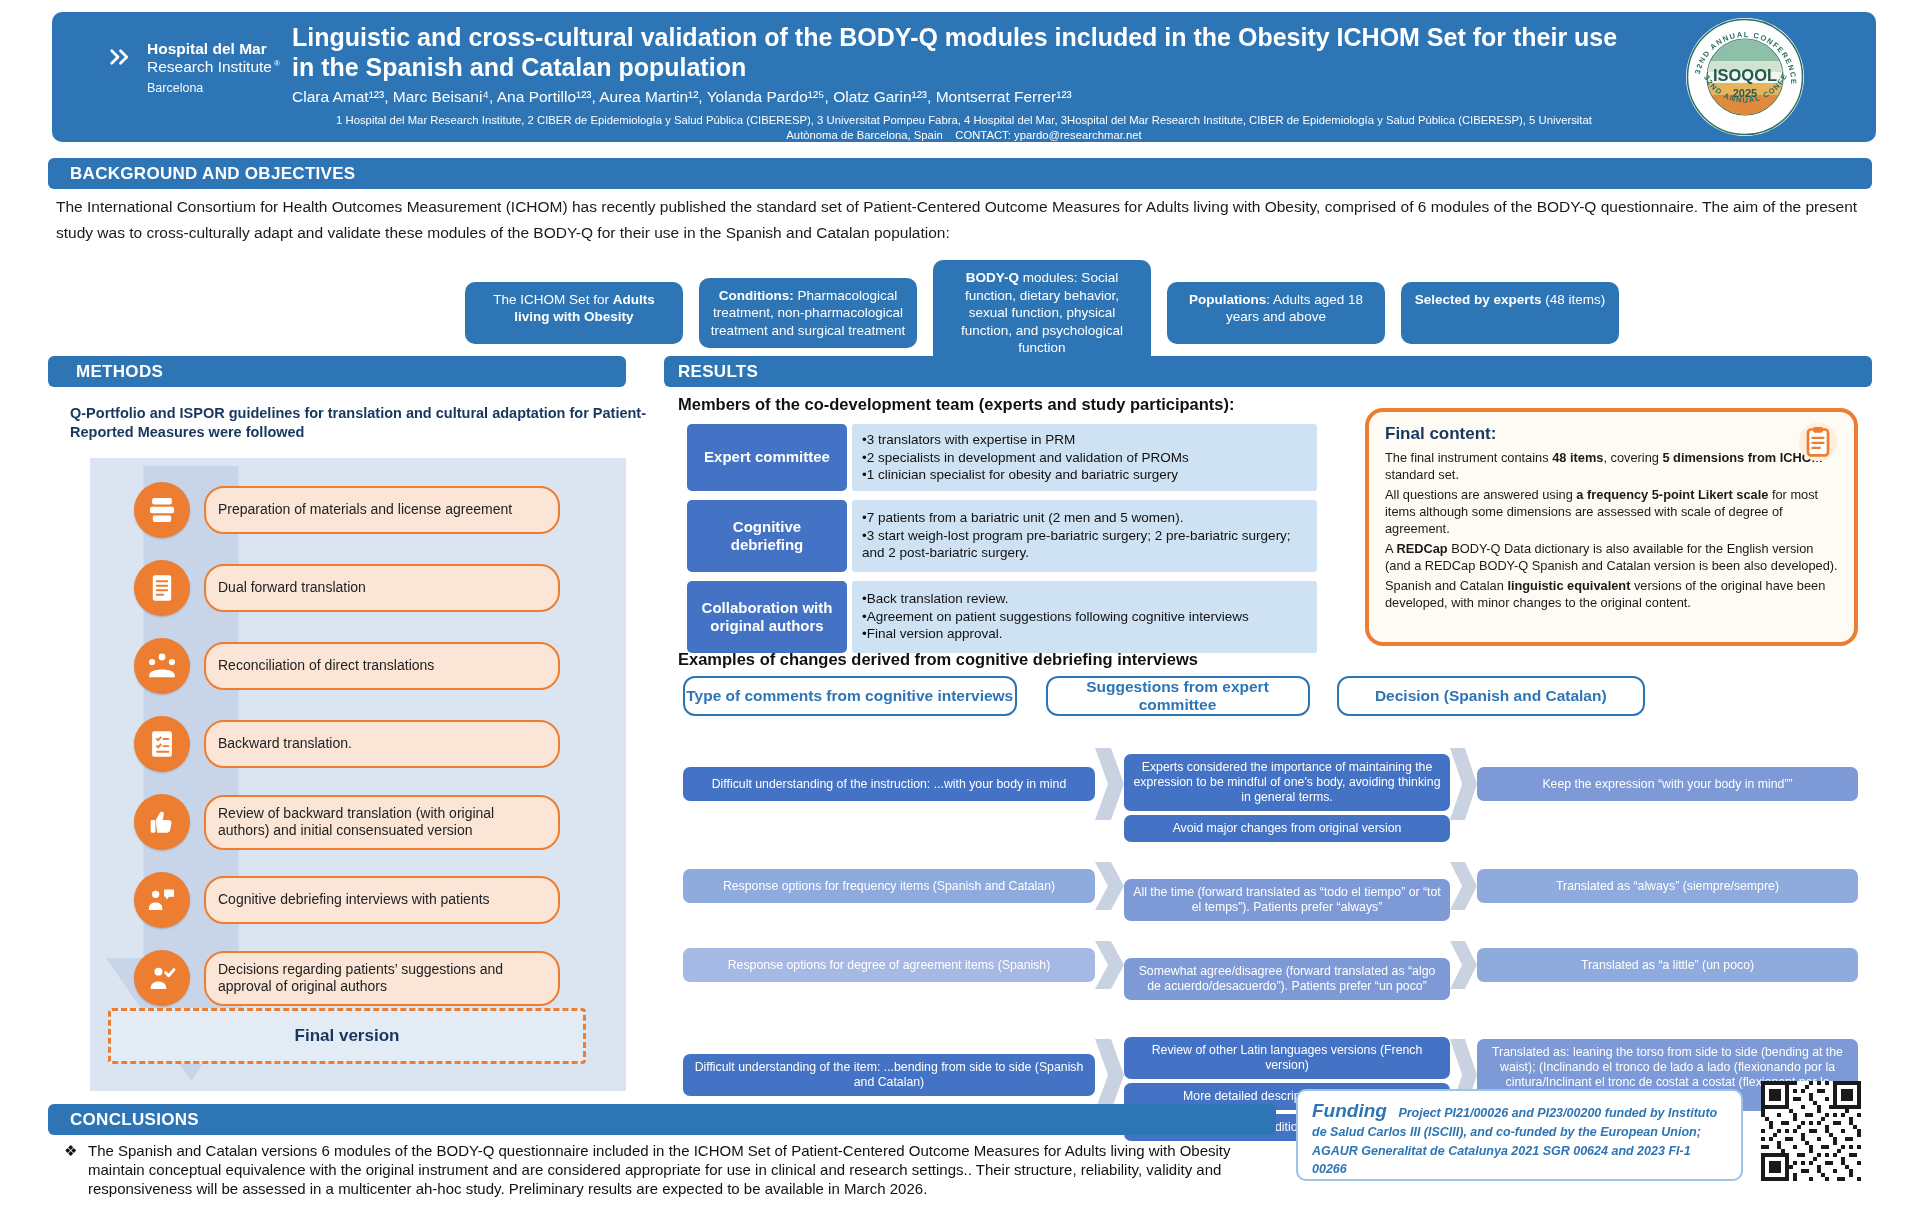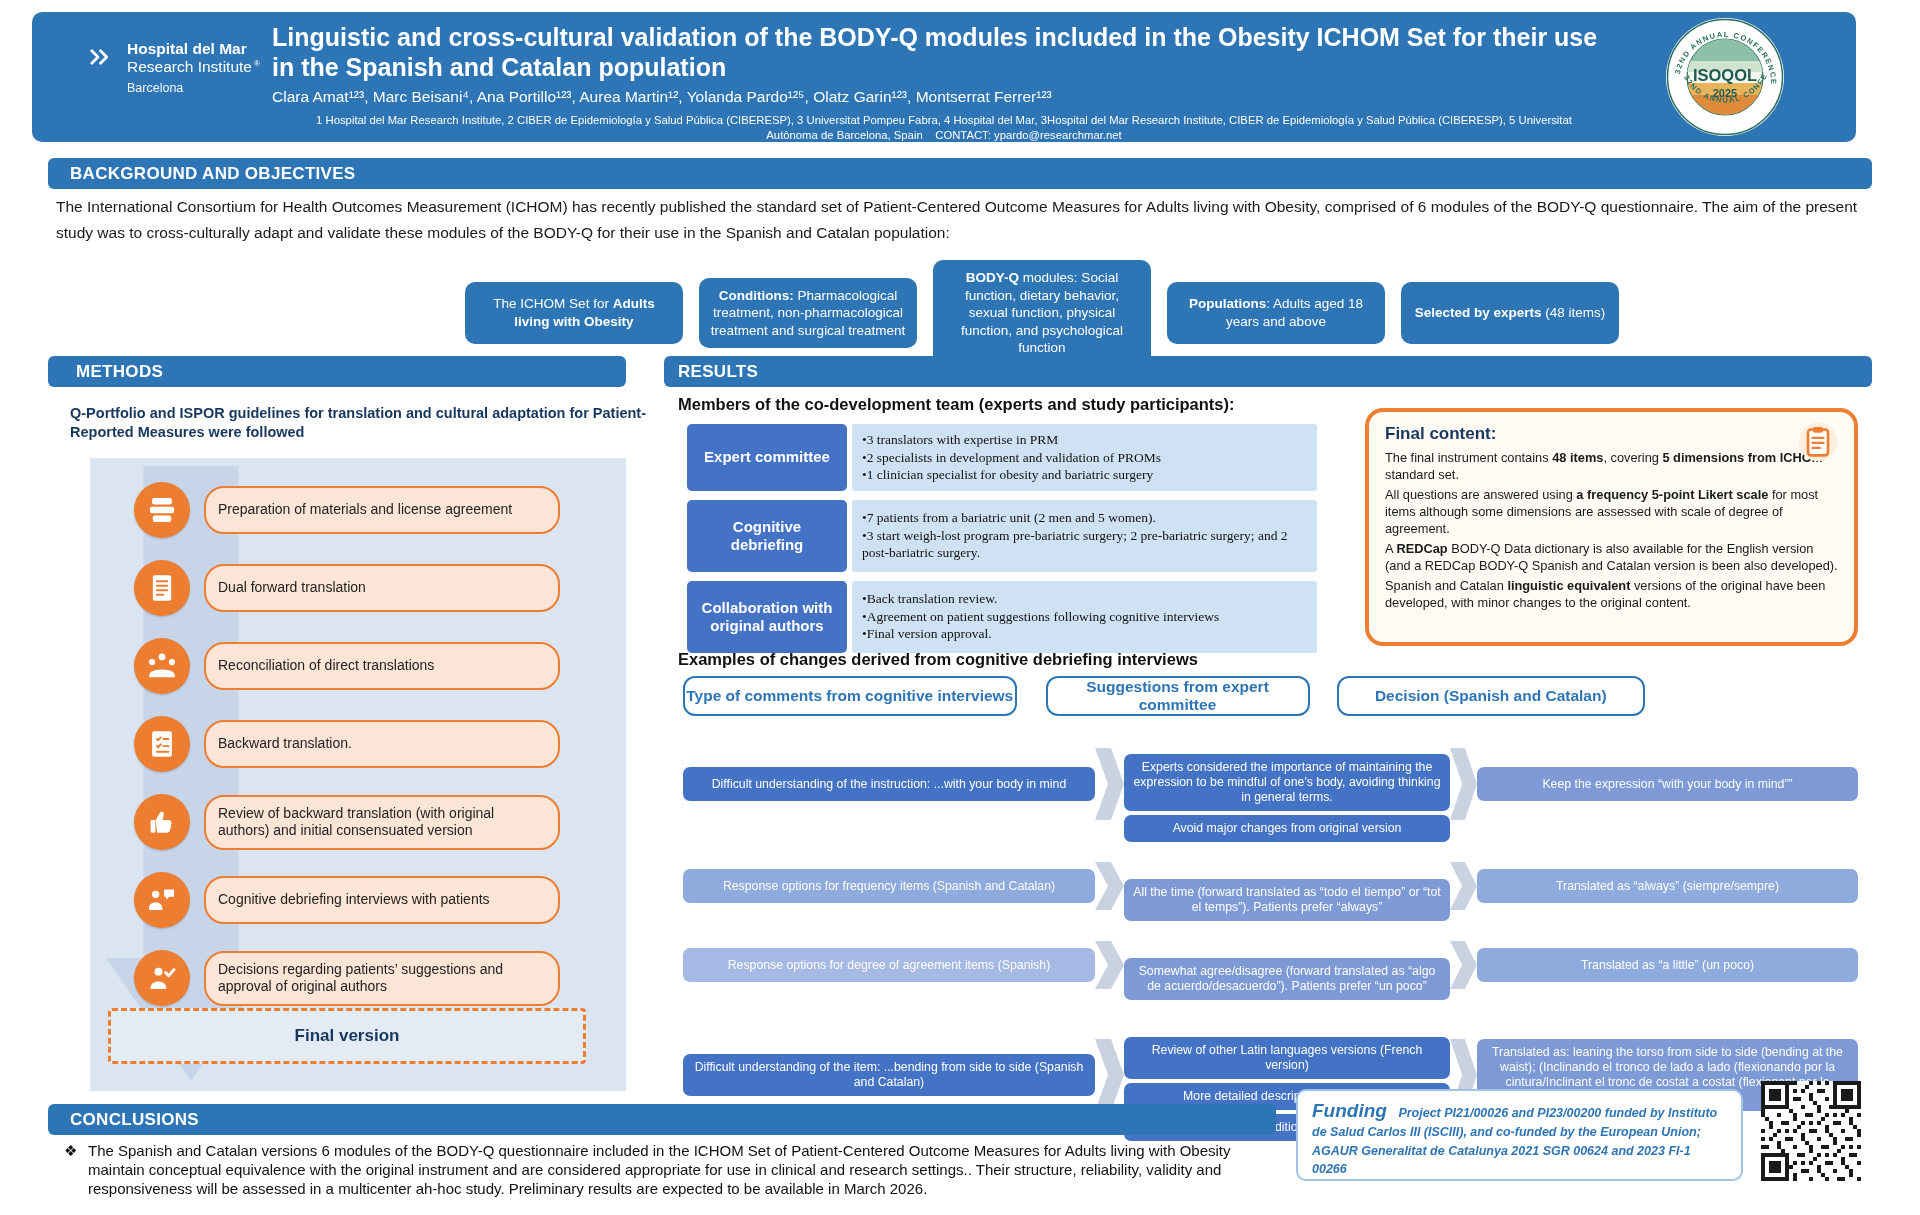--- a/index.html
+++ b/index.html
@@ -2,21 +2,21 @@
 <html><head>
 <meta charset="utf-8">
 <title>BODY-Q Poster</title>
 <style>
   * { margin:0; padding:0; box-sizing:border-box; }
   html,body { background:#fff; }
   body { font-family:"Liberation Sans", sans-serif; color:#1a1a1a; }
   .poster { position:relative; width:1920px; height:1215px; background:#fff; overflow:hidden; }
 
   
-  .top-banner { position:absolute; left:32px; top:12px; width:1824px; height:130px;
+  .top-banner { position:absolute; left:52px; top:12px; width:1824px; height:130px;
     background:#2e75b6; border-radius:10px; color:#fff; }
   .logo { position:absolute; left:56px; top:28px; display:flex; gap:9px; align-items:flex-start; }
   .logo-mark { width:30px; height:30px; margin-top:2px; }
   .logo-name { font-size:15.5px; font-weight:bold; line-height:1.18; }
   .logo-name.light { font-weight:normal; }
   .reg { font-size:8px; vertical-align:super; margin-left:2px; }
   .logo-city { font-size:12.5px; margin-top:4px; opacity:.95; }
   .poster-title { position:absolute; left:240px; top:10px; width:1345px;
     font-size:25px; font-weight:bold; line-height:1.2; }
   .authors { position:absolute; left:240px; top:76px; font-size:15.5px; }
@@ -31,21 +31,21 @@
   .bg-bar { left:48px; top:158px; width:1824px; }
   .methods-bar { left:48px; top:356px; width:578px; padding-left:28px; }
   .results-bar { left:664px; top:356px; width:1208px; padding-left:14px; }
   .conclusions-bar { left:48px; top:1104px; width:1228px; }
 
   
   .bg-text { position:absolute; left:56px; top:194px; width:1818px;
     font-size:15.5px; line-height:26px; }
   .obj-row { position:absolute; left:465px; top:260px; display:flex; gap:16px; align-items:center; }
   .obj-box { background:#2e75b6; color:#fff; border-radius:10px; width:218px; min-height:62px;
-    padding:9px 11px; display:flex; align-items:center; justify-content:center; }
+    padding:9px 11px; display:flex; justify-content:center; }
   .obj-inner { font-size:13.5px; line-height:1.3; text-align:center; }
 
   
   .methods-intro { position:absolute; left:70px; top:404px; width:585px;
     font-weight:bold; font-size:14.5px; line-height:1.32; color:#17375e; }
   .methods-panel { position:absolute; left:90px; top:458px; width:536px; height:633px; background:#dbe5f1; }
   .flow-arrow { position:absolute; left:16px; top:8px; width:170px; height:615px; background:#c8d5e9;
     clip-path:polygon(22% 0,78% 0,78% 80%,100% 80%,50% 100%,0 80%,22% 80%); }
   .steps { position:absolute; left:0; top:0; width:100%; padding:24px 0 0 44px;
     display:flex; flex-direction:column; gap:22px; }
@@ -62,21 +62,21 @@
     font-weight:bold; font-size:17px; color:#17375e; }
 
   
   .team-title { position:absolute; left:678px; top:395px; font-weight:bold; font-size:16.5px; color:#111; }
   .team { position:absolute; left:687px; top:424px; display:flex; flex-direction:column; gap:9px; }
   .team-row { display:flex; gap:5px; }
   .team-label { width:160px; background:#4472c4; color:#fff; font-weight:bold; font-size:15px;
     text-align:center; display:flex; align-items:center; justify-content:center;
     border-radius:5px; padding:18px 8px; line-height:1.2; }
   .team-content { width:465px; background:#cfe2f3; border-radius:3px; padding:7px 10px;
-    font-size:13.5px; color:#111; line-height:1.3; display:flex; flex-direction:column; justify-content:center;font-family:Liberation Serif, serif; }
+    font-size:13.5px; color:#111; line-height:1.3; display:flex; flex-direction:column; justify-content:center; }
 
   
   .final-content { position:absolute; left:1365px; top:408px; width:493px; height:238px;
     background:#fefaf4; border:4px solid #ed7d31; border-radius:18px; padding:12px 16px; }
   .fc-title { font-weight:bold; font-size:17px; color:#17375e; margin-bottom:6px; }
   .fc-icon { position:absolute; right:16px; top:10px; width:40px; height:40px; }
   .fc-body p { font-size:12.8px; line-height:1.3; color:#1a1a1a; margin-bottom:4px; }
 
   
   .examples-title { position:absolute; left:678px; top:650px; font-weight:bold; font-size:16.5px; color:#111; }

